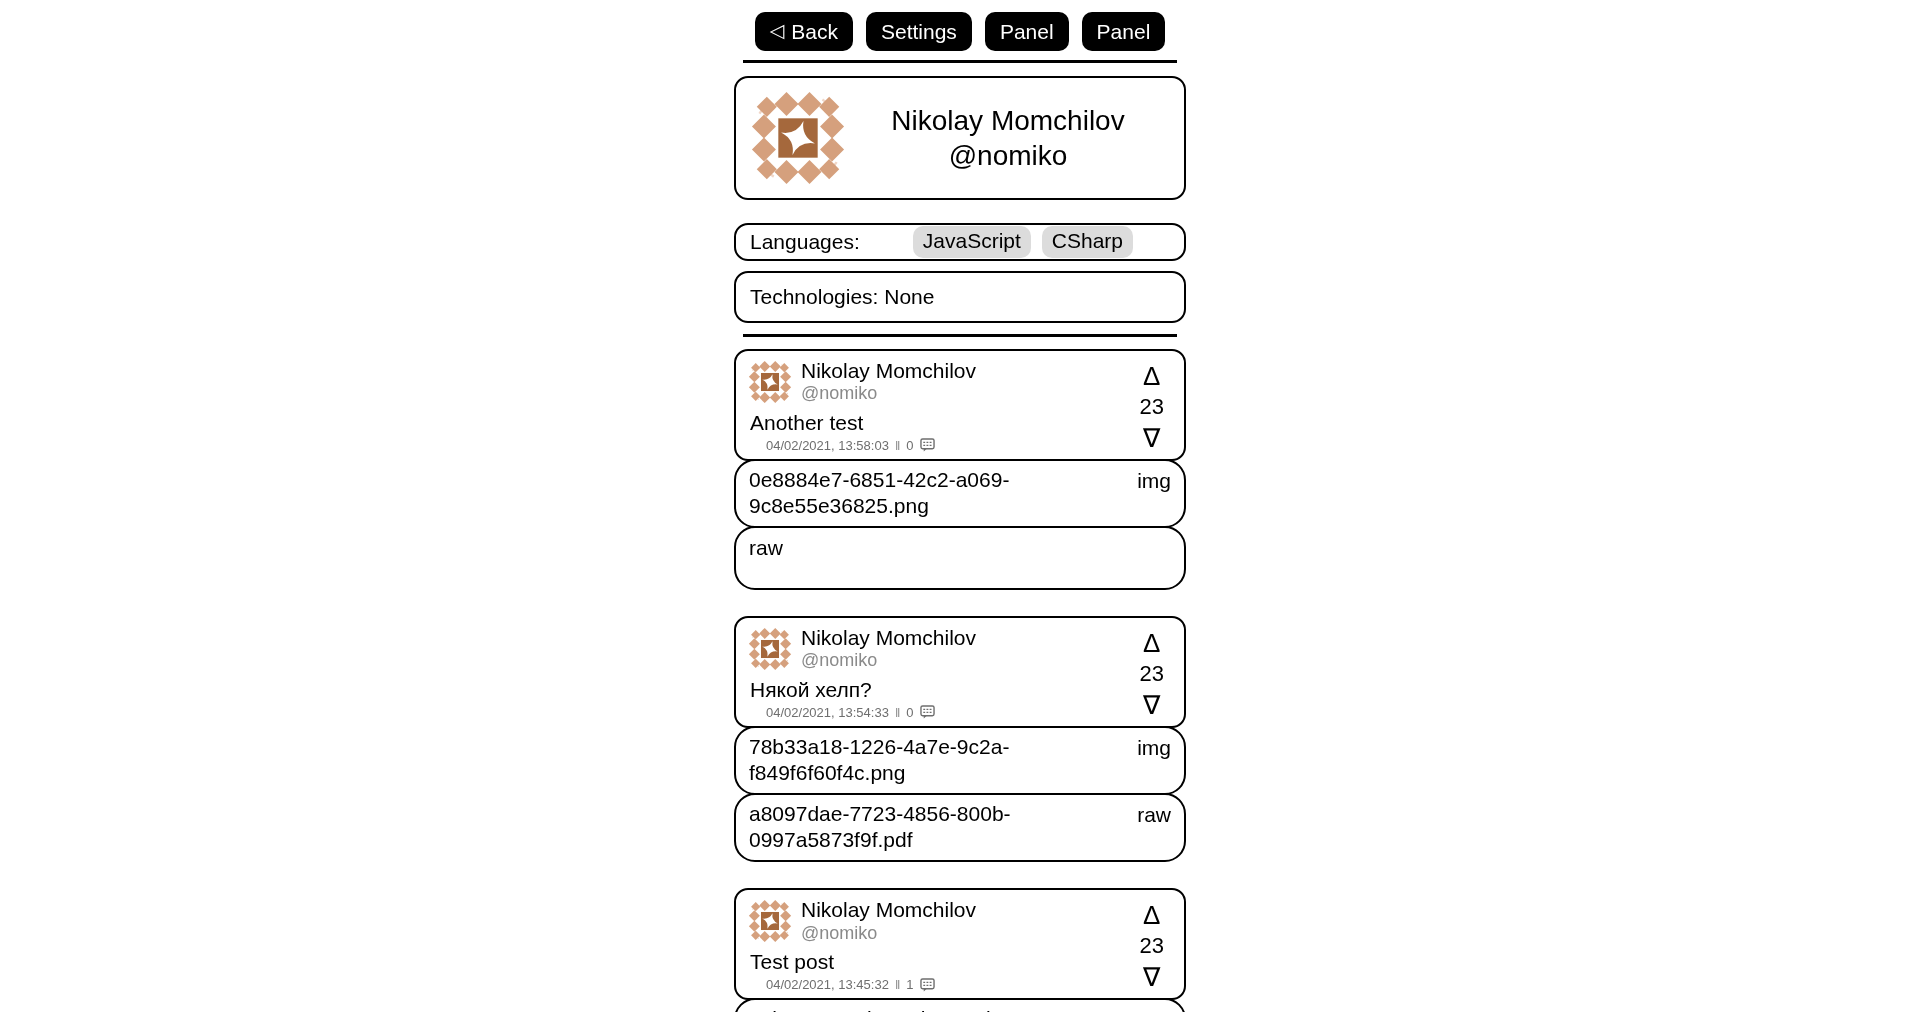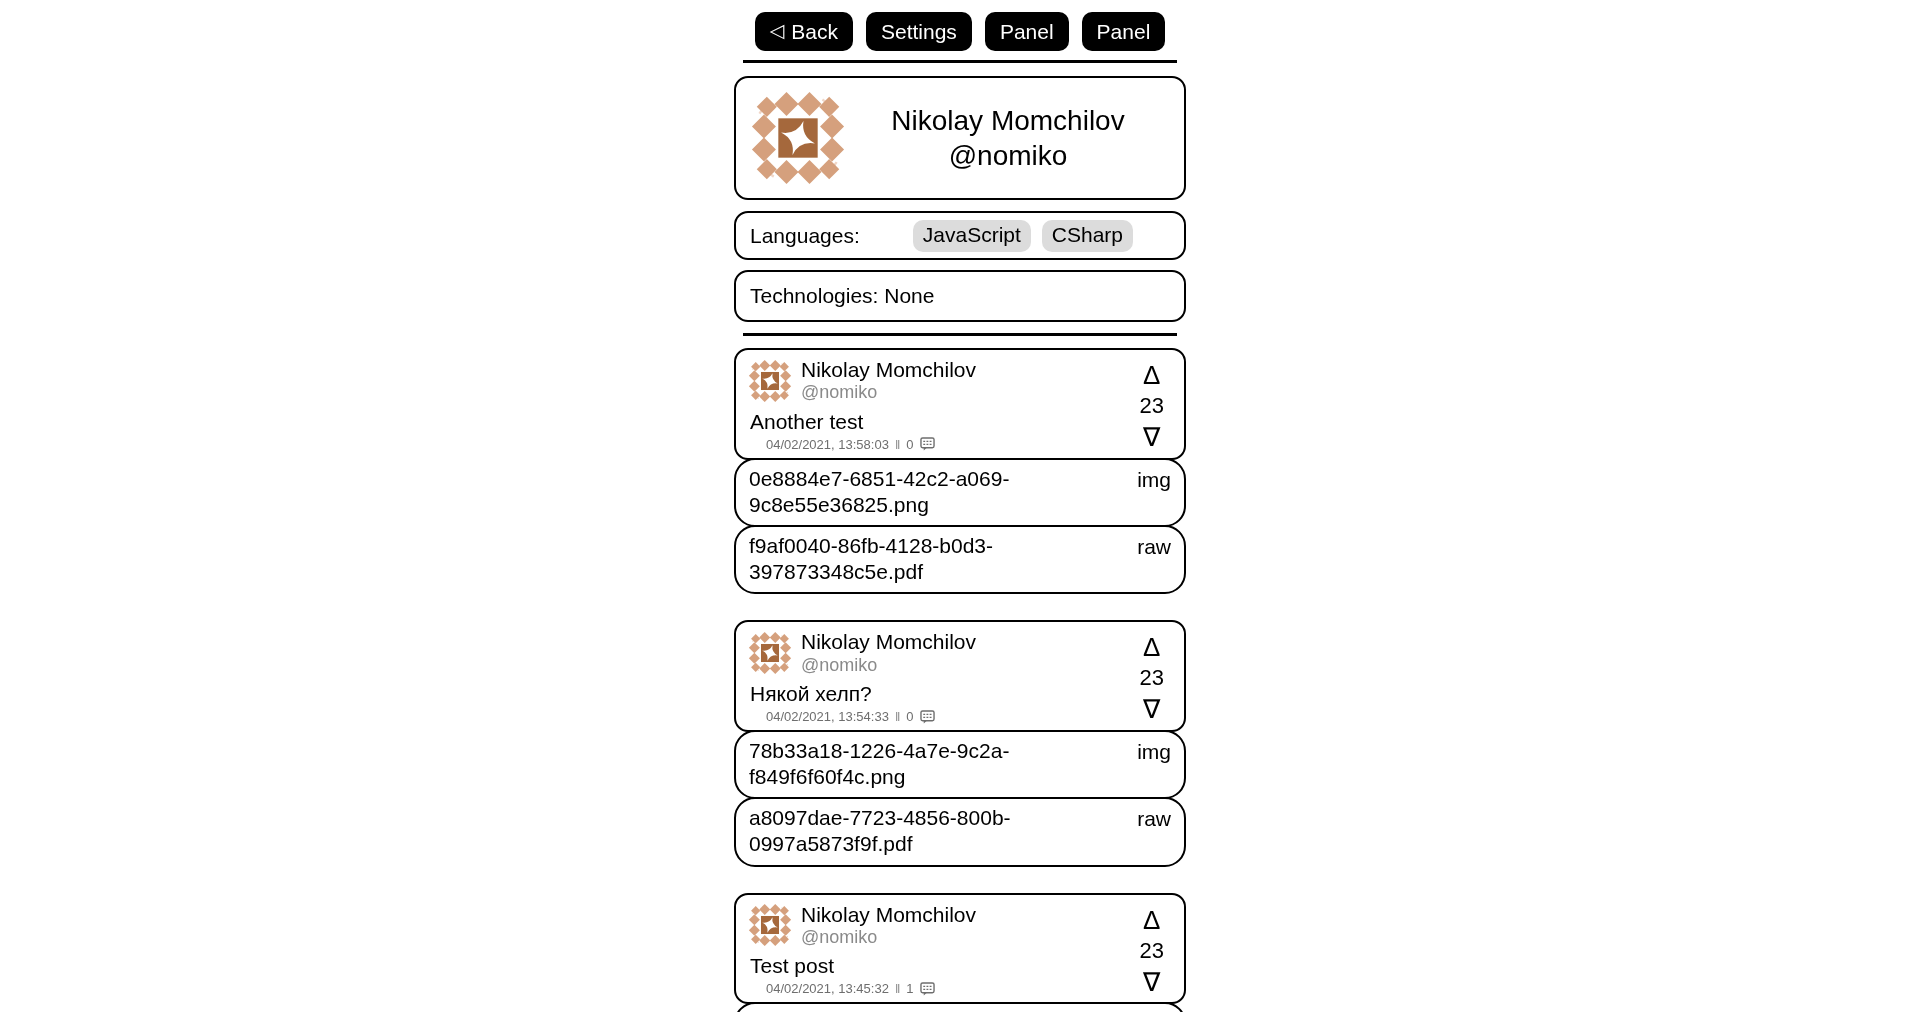--- a/index.html
+++ b/index.html
@@ -32,21 +32,21 @@
   
   .profile-card { display: flex; align-items: center; padding: 12px 14px; }
   .avatar { display: inline-block; line-height: 0; }
   .avatar-lg svg { width: 96px; height: 96px; }
   .avatar-sm svg { width: 44px; height: 44px; }
   .profile-names { flex: 1; text-align: center; font-size: 28px; line-height: 1.25; }
 
   
   .info-card {
     display: flex; align-items: center; gap: 11px;
-    padding: 0 14px; height: 49px; margin-top: 11px; font-size: 21px;
+    padding: 0 14px; height: 38px; margin-top: 23px; font-size: 21px;
   }
   .info-card.short { height: 52px; margin-top: 10px; }
   .badges { display: inline-flex; gap: 11px; padding-left: 42px; }
   .badge { background: #dcdcdc; border-radius: 10px; padding: 3px 10px 5px; font-size: 21px; }
 
   
   .post-group { margin-bottom: 26px; }
   .post-card { display: flex; justify-content: space-between; padding: 8px 12px 6px; position: relative; }
   .post-main { flex: 1; min-width: 0; }
   .post-head { display: flex; align-items: center; gap: 9px; }
@@ -176,21 +176,20 @@
         <span class="vote-arrow">∇</span>
       </div>
     </div>
     <div class="attachments">
   <div class="card attachment-row">
     <span class="attachment-name">0e8884e7-6851-42c2-a069-9c8e55e36825.png</span>
     <span class="attachment-type">img</span>
   </div>
 
   <div class="card attachment-row">
-    <span class="attachment-name">f9af0040-86fb-4128-b0d3-397873348c5e.pdf</span>
     <span class="attachment-type">raw</span>
   </div>
 </div>
   </div>
 
   <div class="post-group">
     <div class="card post-card">
       <div class="post-main">
         <div class="post-head">
           <span class="avatar avatar-sm">

